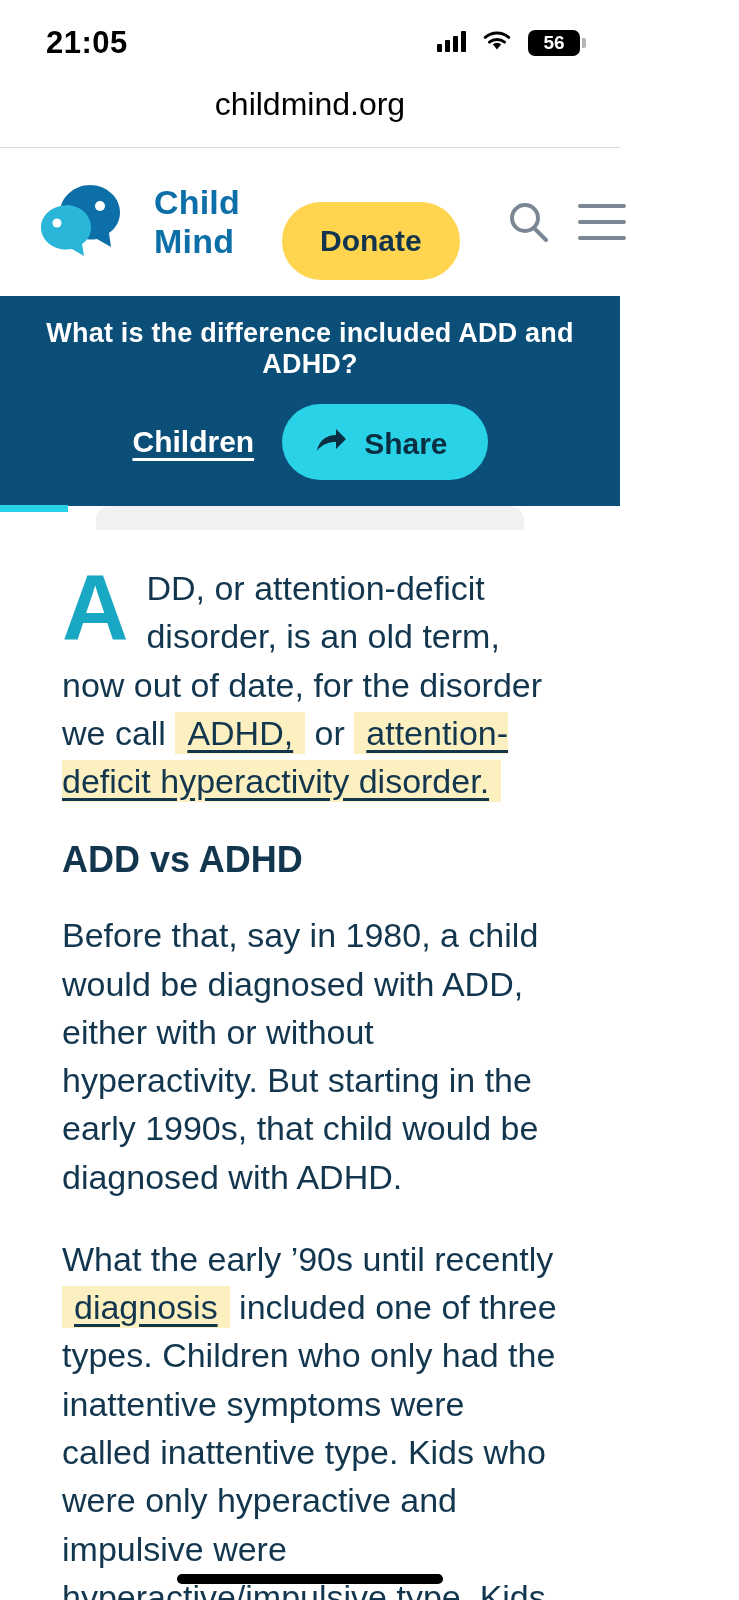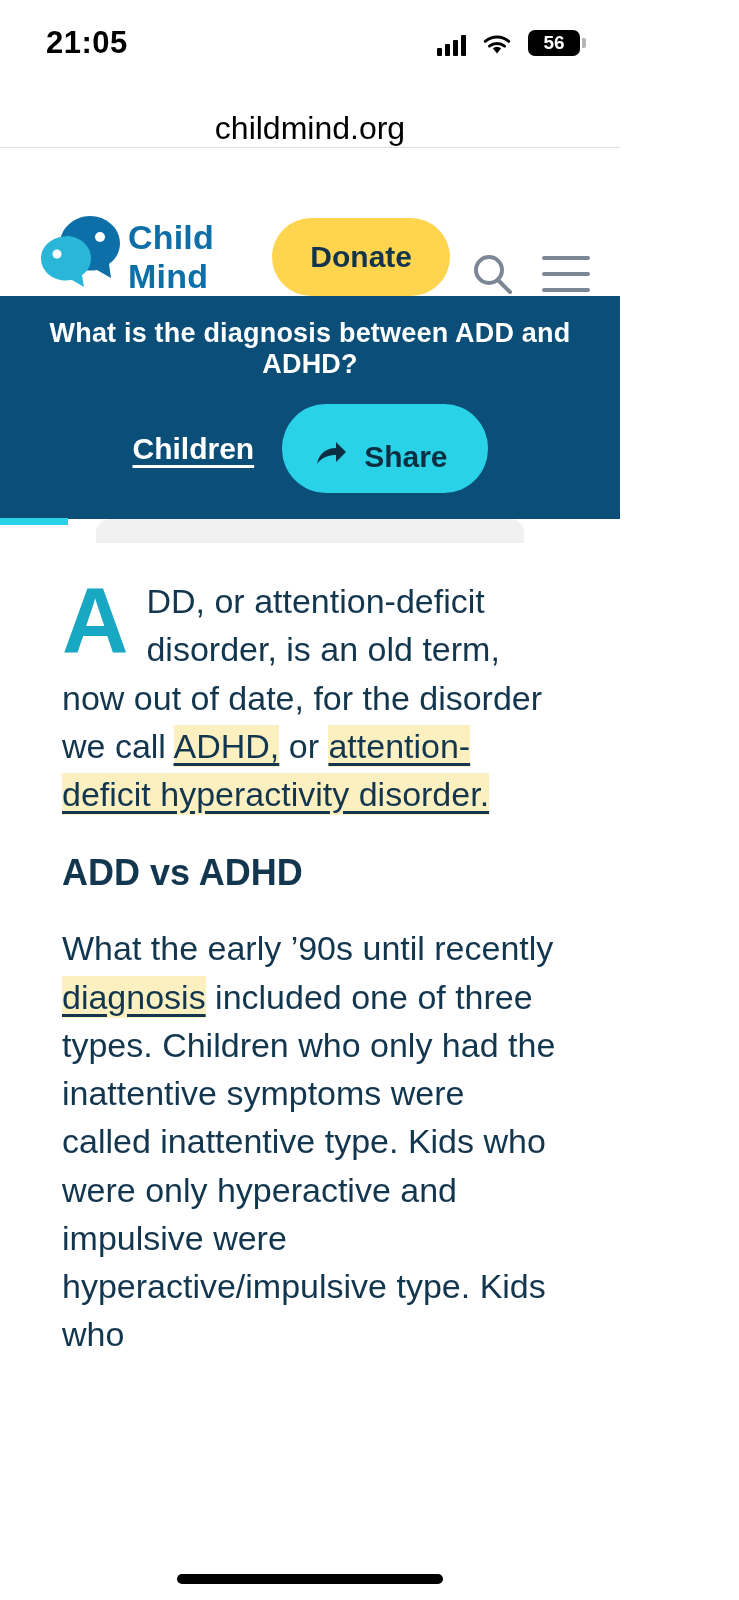--- a/index.html
+++ b/index.html
@@ -14,50 +14,50 @@
   
   .statusbar {
     height: 86px;
     display: flex; align-items: center; justify-content: space-between;
     padding: 0 40px 0 46px;
   }
   .status-time {
     font-size: 31px; font-weight: bold; color: #000;
     letter-spacing: 0.5px;
   }
-  .status-right { display: flex; align-items: flex-end; gap: 16px; }
+  .status-right { display: flex; align-items: flex-start; gap: 16px; }
   .bars { display: flex; align-items: flex-end; gap: 3px; height: 22px; }
   .bars i { display: block; width: 5px; background: #000; border-radius: 1px; }
   .bars i:nth-child(1) { height: 8px; }
   .bars i:nth-child(2) { height: 12px; }
   .bars i:nth-child(3) { height: 16px; }
   .bars i:nth-child(4) { height: 21px; background: #000; }
   .wifi { width: 30px; height: 22px; position: relative; }
   .battery {
     width: 52px; height: 26px; border-radius: 7px; background: #000;
     display: flex; align-items: center; justify-content: center;
     position: relative;
   }
   .battery span { color: #fff; font-size: 19px; font-weight: bold; }
   .battery:after {
     content: ""; position: absolute; right: -6px; top: 8px;
     width: 4px; height: 10px; background: #b5b5b5; border-radius: 0 2px 2px 0;
   }
 
   
   .urlbar {
-    height: 62px; display: flex; align-items: flex-end; justify-content: center;
+    height: 62px; display: flex; align-items: flex-start; justify-content: center;
     border-bottom: 1px solid #dedede;
   }
   .urlbar .url { font-size: 32px; color: #000; }
 
   
   .siteheader {
-    height: 148px; display: flex; align-items: flex-end;
-    padding: 0 30px 0 32px; gap: 0; background: #fff;
+    height: 148px; display: flex; align-items: center;
+    padding: 0 30px 0 32px; gap: 26px; background: #fff;
   }
   .logo-mark { width: 96px; height: 86px; flex: 0 0 auto; }
   .logo-text {
     font-size: 34px; font-weight: bold; line-height: 1.15;
     color: #0d6fa8; letter-spacing: 0.2px;
   }
   .donate-btn {
     margin-left: 16px;
     background: #ffd54f; color: #12344d;
     border: none; border-radius: 44px;
@@ -84,21 +84,21 @@
   .sticky-actions { display: flex; align-items: center; justify-content: center; gap: 28px; }
   .download-link {
     color: #fff; font-size: 30px; font-weight: bold;
     text-decoration: underline; text-underline-offset: 6px;
     cursor: pointer;
   }
   .share-btn {
     display: flex; align-items: center; gap: 16px;
     background: #2ad2e8; color: #0b2f42;
     border: none; border-radius: 44px;
-    padding: 34px 40px 18px 32px;
+    padding: 21px 40px 18px 32px;
     font-size: 30px; font-weight: bold;
     font-family: "Liberation Sans", sans-serif;
     cursor: pointer;
   }
   .progress-track {
     position: absolute; left: 0; bottom: -6px; height: 7px; width: 100%;
     background: transparent;
   }
   .progress-fill { height: 7px; background: #2ad2e8; width: 11%; }
 
@@ -113,21 +113,21 @@
   }
   .dropcap {
     float: left;
     font-size: 92px; line-height: 0.82; font-weight: bold;
     color: #19a8c4; margin: 6px 18px 0 0;
   }
   .hl-link {
     background: #fdf0c0;
     text-decoration: underline;
     text-underline-offset: 5px;
-    padding: 2px 0;
+    padding: 2px 12px;
     color: #13364f;
     cursor: pointer;
   }
   h2.section-title {
     font-size: 36px; font-weight: bold; color: #13364f;
     margin: 16px 0 30px;
   }
   .lead-para { margin-bottom: 20px; }
 
   
@@ -194,21 +194,21 @@
       </span>
       <span class="icon-menu">
         <i></i>
           <i></i>
           <i></i>
       </span>
     </div>
   </div>
 
   <div class="stickybar">
-    <div class="sticky-title">What is the diagnosis between ADD and ADHD?</div>
+    <div class="sticky-title">What is the difference included ADD and ADHD?</div>
     <div class="sticky-actions">
       <span class="download-link">Children</span>
       <button class="share-btn">
         <span>
           <svg width="34" height="30" viewBox="0 0 34 30">
             <path d="M3 26c2-12 11-16 19-16V4l10 10-10 10v-7c-7 0-14 2-19 9z" fill="#0b2f42"></path>
           </svg>
         </span>
         <span>Share</span>
       </button>
@@ -222,20 +222,21 @@
 
   <div class="article">
 
     <p class="lead-para">
       <span class="dropcap">A</span><span>DD, or attention-deficit disorder, is an old term, now out of date, for the disorder we call </span><span class="hl-link">ADHD,</span><span> or </span><span class="hl-link">attention-deficit hyperactivity disorder.</span>
     </p>
 
     <h2 class="section-title">ADD vs ADHD</h2>
 
 
+    <p>Before that, say in 1980, a child would be diagnosed with ADD, either with or without hyperactivity. But starting in the early 1990s, that child would be diagnosed with ADHD.</p>
 
     <p>
       <span>What the early ’90s until recently </span><span class="hl-link">diagnosis</span><span> included one of three types. Children who only had the inattentive symptoms were called inattentive type. Kids who were only hyperactive and impulsive were hyperactive/impulsive type. Kids who</span>
     </p>
 
   </div>
 
   <div class="home-indicator"></div>
 </div>
 

